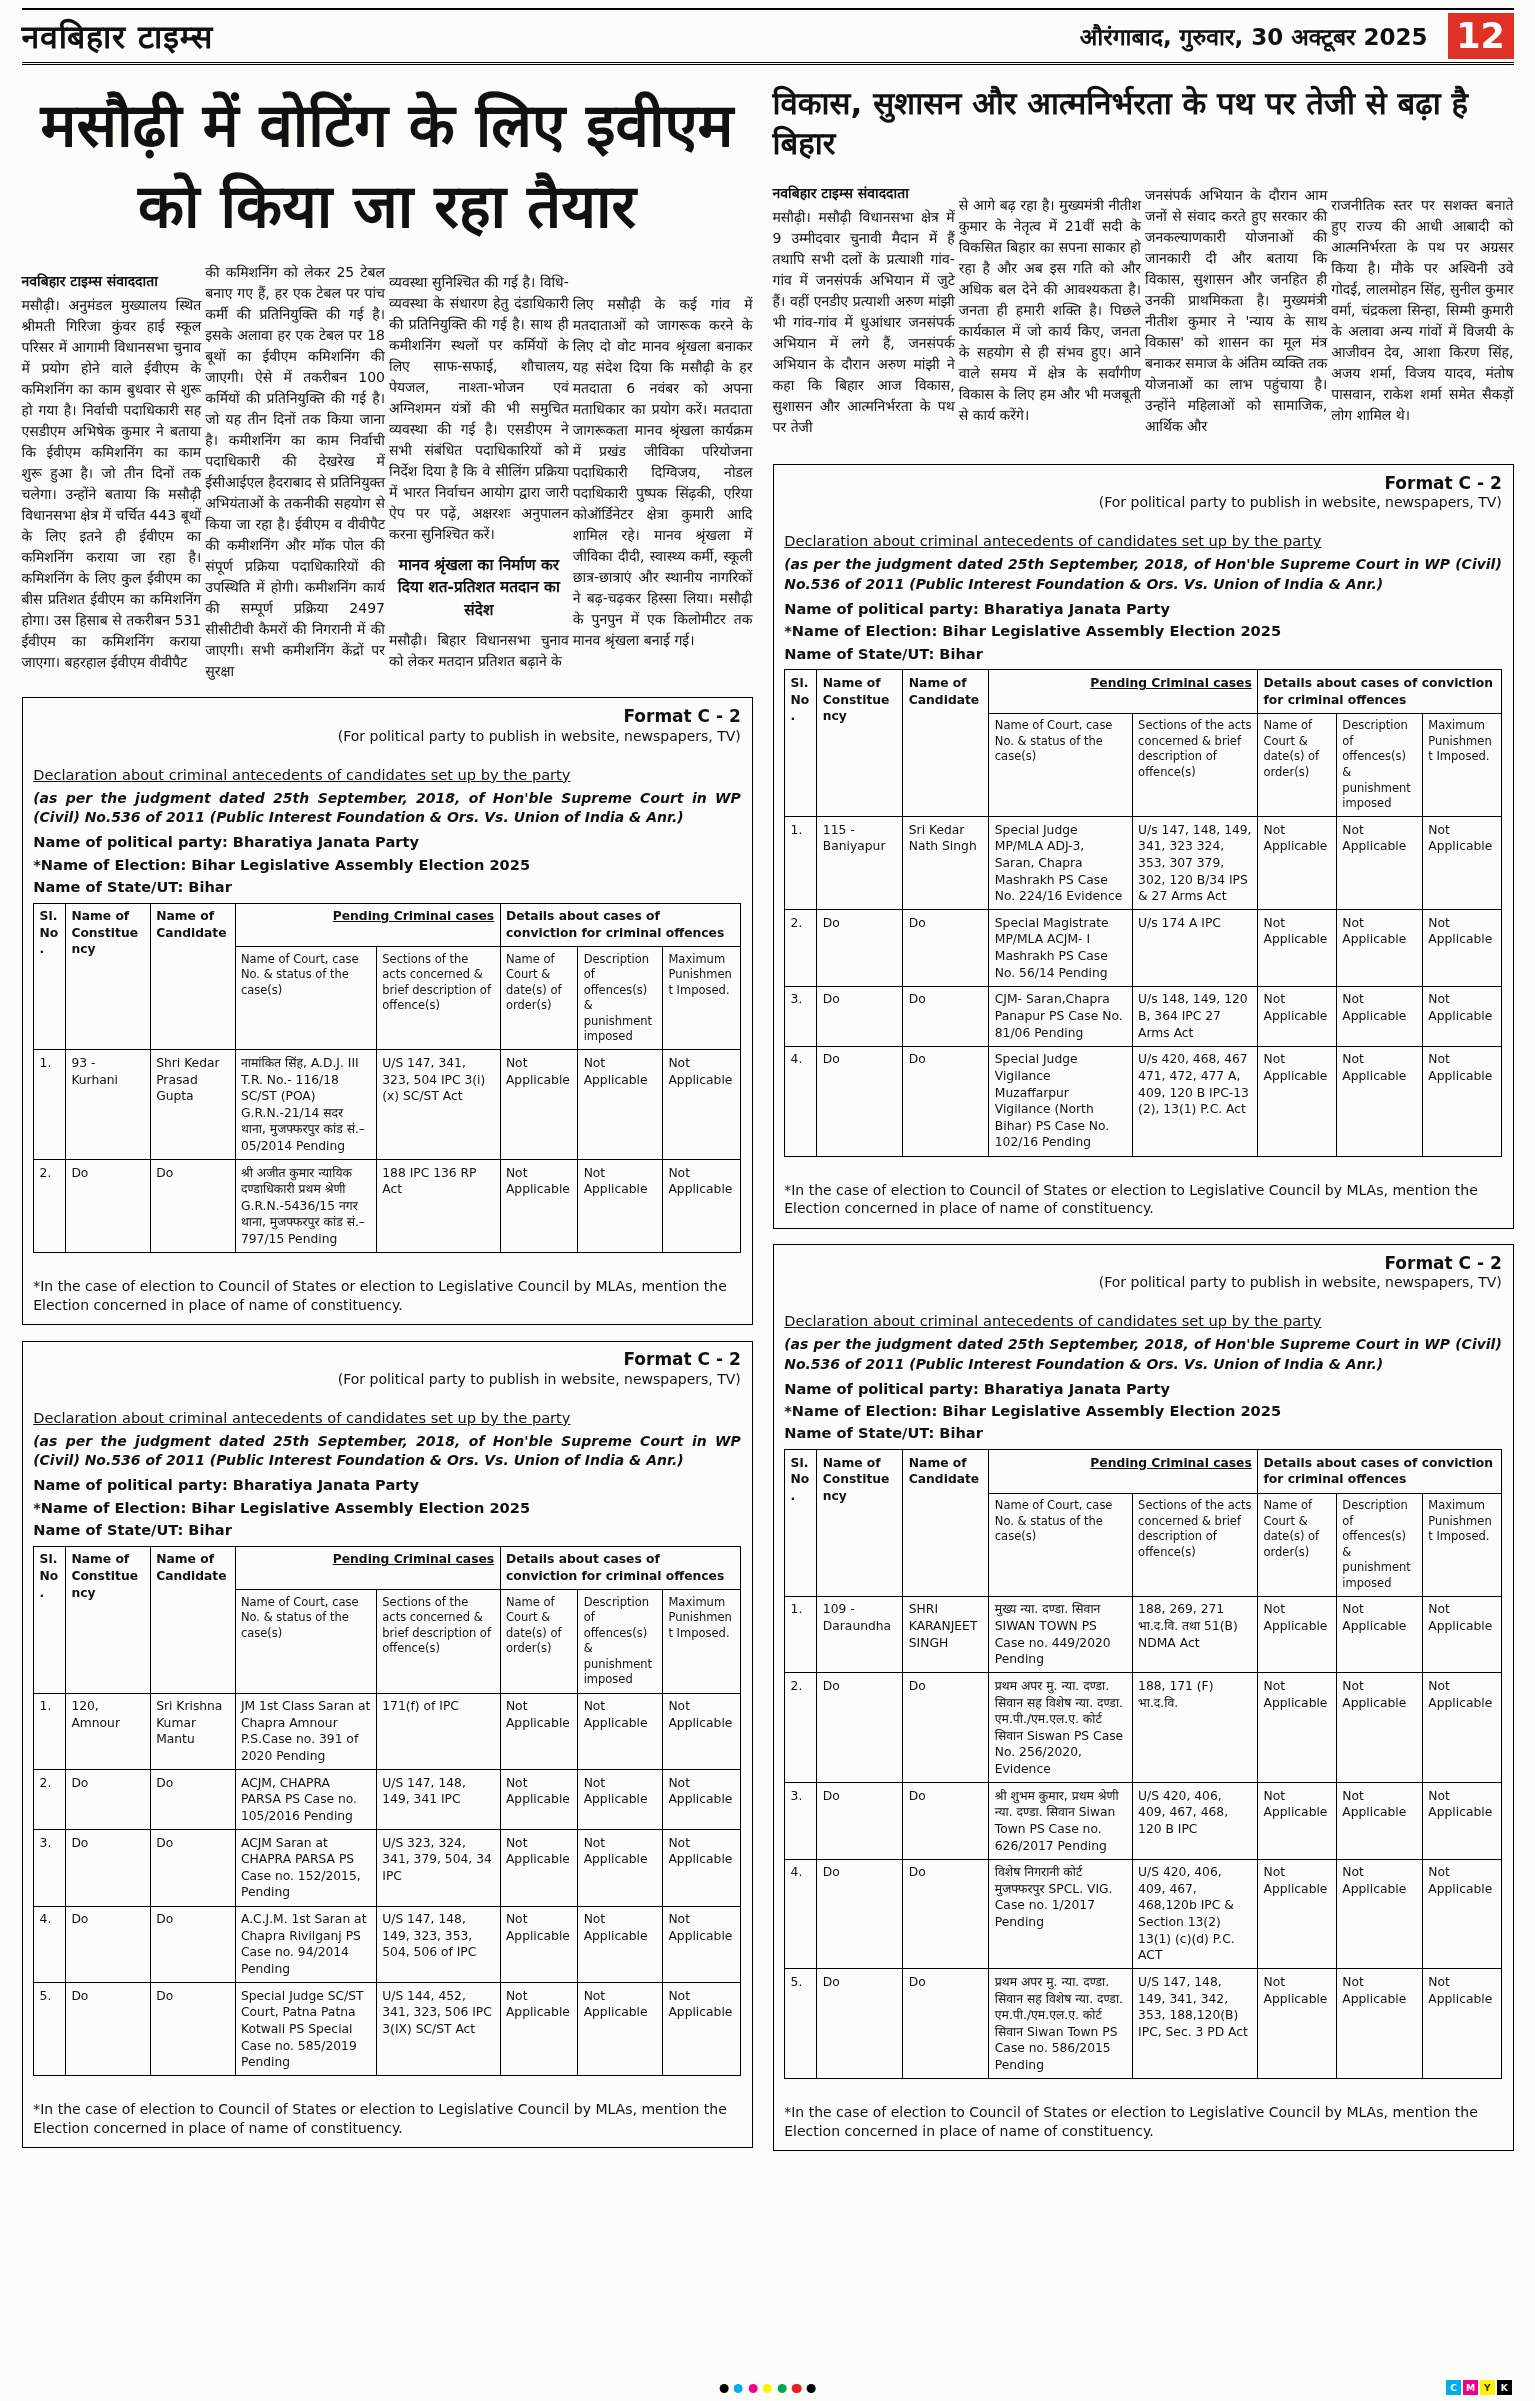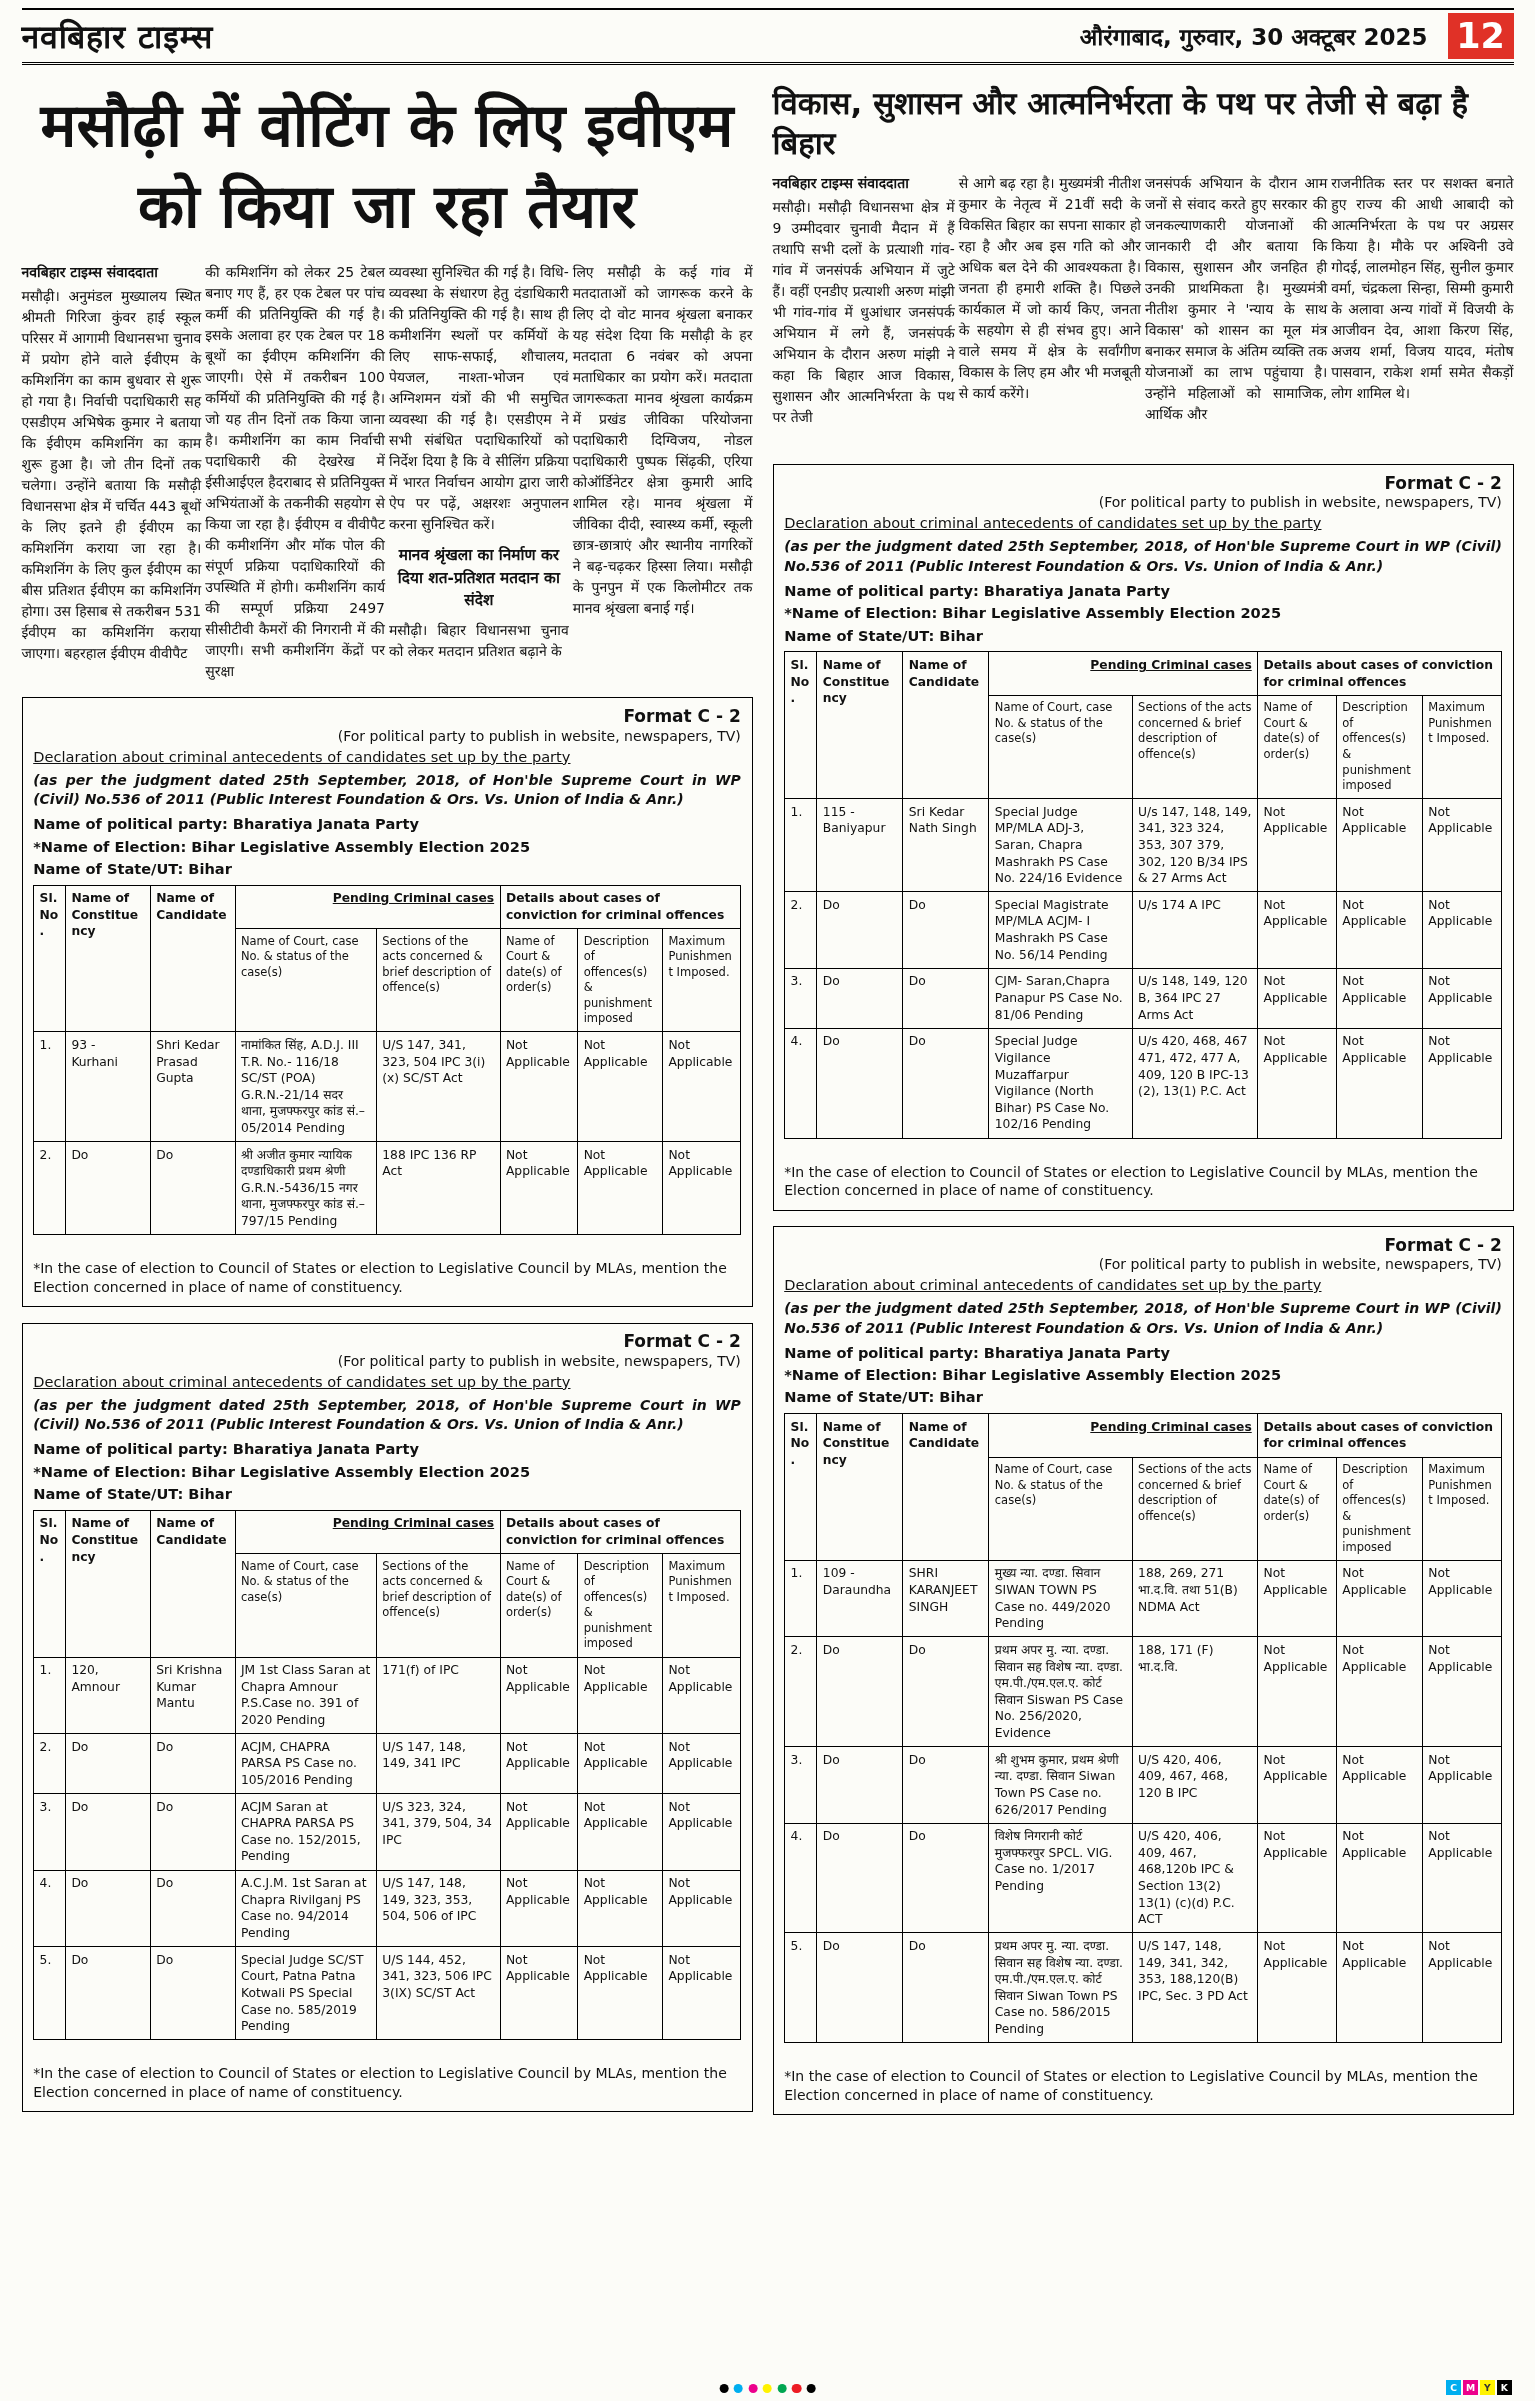--- a/index.html
+++ b/index.html
@@ -23,33 +23,33 @@
                  margin-left:20px; }
 
   
   .content { display:flex; gap:20px; margin-top:7.7px; }
   .col-left { width:731px; flex:none; }
   .col-right { flex:1; min-width:0; }
 
   .headline-left { font-size:60px; line-height:1.35; font-weight:700; text-align:center; margin:12.3px 0 15.4px; }
   .headline-right { font-size:31px; line-height:1.3; font-weight:700; text-align:left; margin:10.7px 0 9.2px; }
 
-  .cols { display:flex; gap:4px; }
+  .cols { display:flex; gap:4px;align-items:center; }
   .acol { flex:1; min-width:0; font-size:14px; line-height:1.5; text-align:justify; }
   .acol p { margin:0; }
   .byline { font-weight:bold; font-size:14px; margin-bottom:3.1px; }
   .subhead { font-weight:bold; font-size:15.4px; line-height:1.45; text-align:center; margin:9.2px 1.5px; }
   .left-body { min-height:418px; margin-bottom:4.6px; }
   .right-body { min-height:276px; margin-bottom:4.6px; }
 
   
   .cbox { border:1.9px solid #000; padding:7.7px 10.7px 9.2px; margin-top:15.4px; background:#fcfcf8; }
   .cbox-format { text-align:right; font-weight:bold; font-size:17px; }
   .cbox-pub { text-align:right; font-size:14px; margin-top:1.5px; }
-  .cbox-heading { font-size:14.6px; text-decoration:underline; margin-top:4px; }
+  .cbox-heading { font-size:14.6px; text-decoration:underline; margin-top:22px; }
   .cbox-judgment { font-size:14px; font-weight:bold; font-style:italic; text-align:justify; margin-top:6px; line-height:1.4; }
   .cbox-party, .cbox-election, .cbox-state { font-size:14.6px; font-weight:bold; margin-top:5.4px; }
   .ctable { width:100%; border-collapse:collapse; margin-top:7.7px; font-size:12.3px; line-height:1.35; table-layout:fixed; }
   .ctable th, .ctable td { border:1.2px solid #000; padding:4.6px 5.4px; vertical-align:top; text-align:left;
                            word-wrap:break-word; overflow-wrap:break-word; }
   .ctable thead th { font-weight:bold; font-size:12.3px; }
   .ctable thead th.sub { font-weight:normal; font-size:11.5px; }
   .ctable thead th.group { text-align:right;text-decoration:underline; }
   .cbox-footnote { font-size:14px; line-height:1.35; margin-top:24px; }
 

